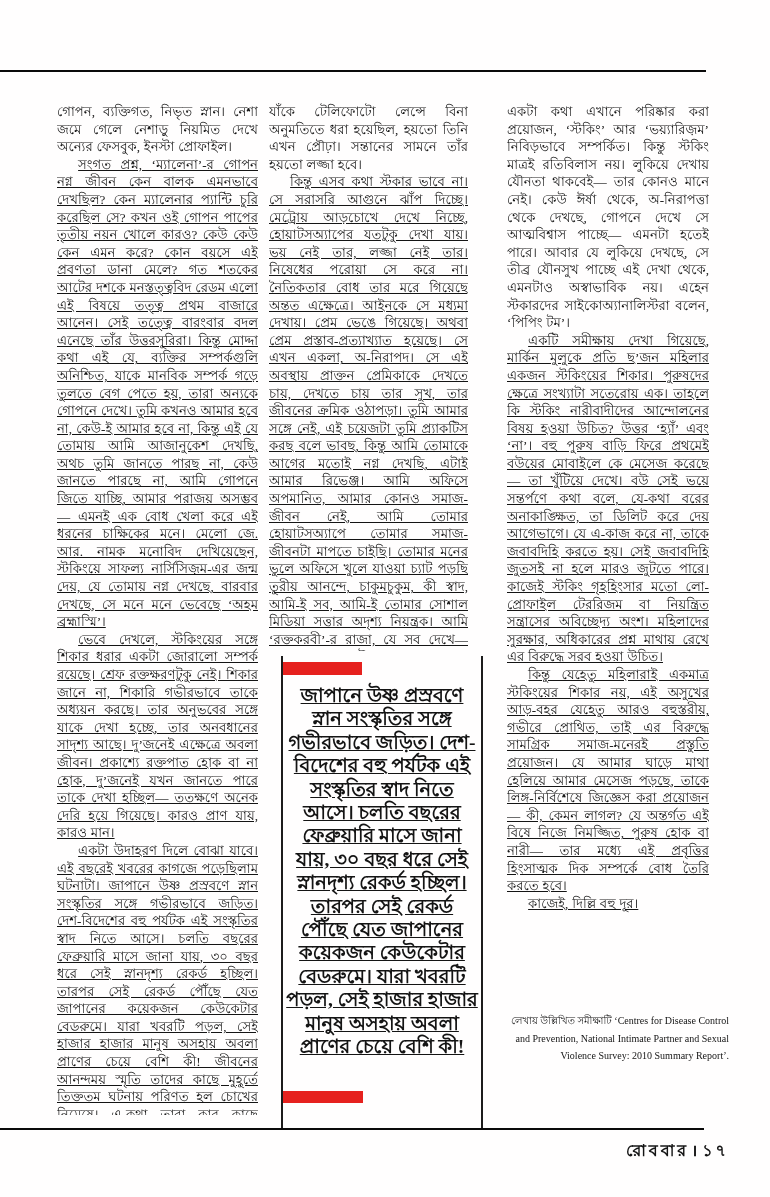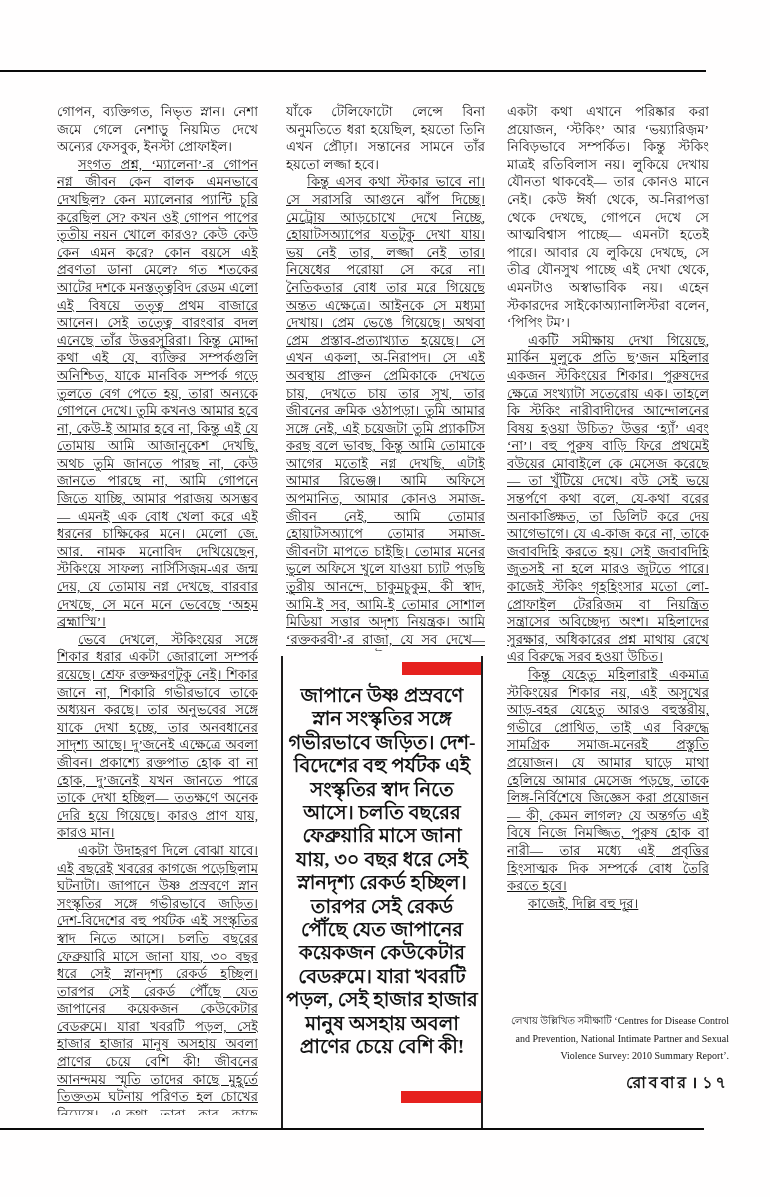--- a/index.html
+++ b/index.html
@@ -12,40 +12,40 @@
   .rule-top{position:absolute;left:0;top:70px;width:706px;height:2px;background:#0a0a0a;}
   .rule-bottom{position:absolute;left:0;top:1128px;width:704px;height:2px;background:#0a0a0a;}
   .col{
     position:absolute;top:103px;text-align:justify;
     font-size:13.2px;line-height:17.6px;overflow:hidden;
     word-spacing:0.5px;
   }
   .col p{margin:0;}
   .col p + p{text-indent:1.6em;text-decoration:underline;}
   #col1{left:57px;width:201px;height:1012px;}
-  #col2{left:286px;width:199px;height:548px;}
+  #col2{left:269px;width:199px;height:548px;}
   #col3{left:507px;width:202px;height:900px;}
   .pullquote-box{
     position:absolute;left:281px;top:656px;width:202px;height:472px;
     border-left:2px solid #1c1c1c;border-right:2px solid #1c1c1c;
-    display:flex;flex-direction:column;align-items:flex-end;box-sizing:border-box;
+    display:flex;flex-direction:column;align-items:flex-start;box-sizing:border-box;text-decoration:underline;
   }
   .accent-bar{width:79px;height:13px;background:#e6211e;flex:0 0 auto;}
   .accent-bar.top{margin-top:6px;}
   .accent-bar.bottom{margin-top:auto;margin-bottom:25px;width:80px;height:12px;}
   .pullquote-text{
     margin-top:9px;padding:0 3px;
     font-size:19.5px;line-height:23.4px;font-weight:bold;text-align:center;
   }
   .citation{
     position:absolute;right:67px;top:1012px;width:232px;
     text-align:right;font-size:10px;line-height:17.6px;
   }
   .footer{
-    position:absolute;top:1070px;right:67px;
+    position:absolute;top:1138px;right:67px;
     font-size:16px;font-weight:bold;letter-spacing:3px;white-space:nowrap;
   }
   .footer span{margin-left:2px;}
 </style>
 </head>
 <body>
 
 <div class="page">
 
   <div class="rule-top"></div>

